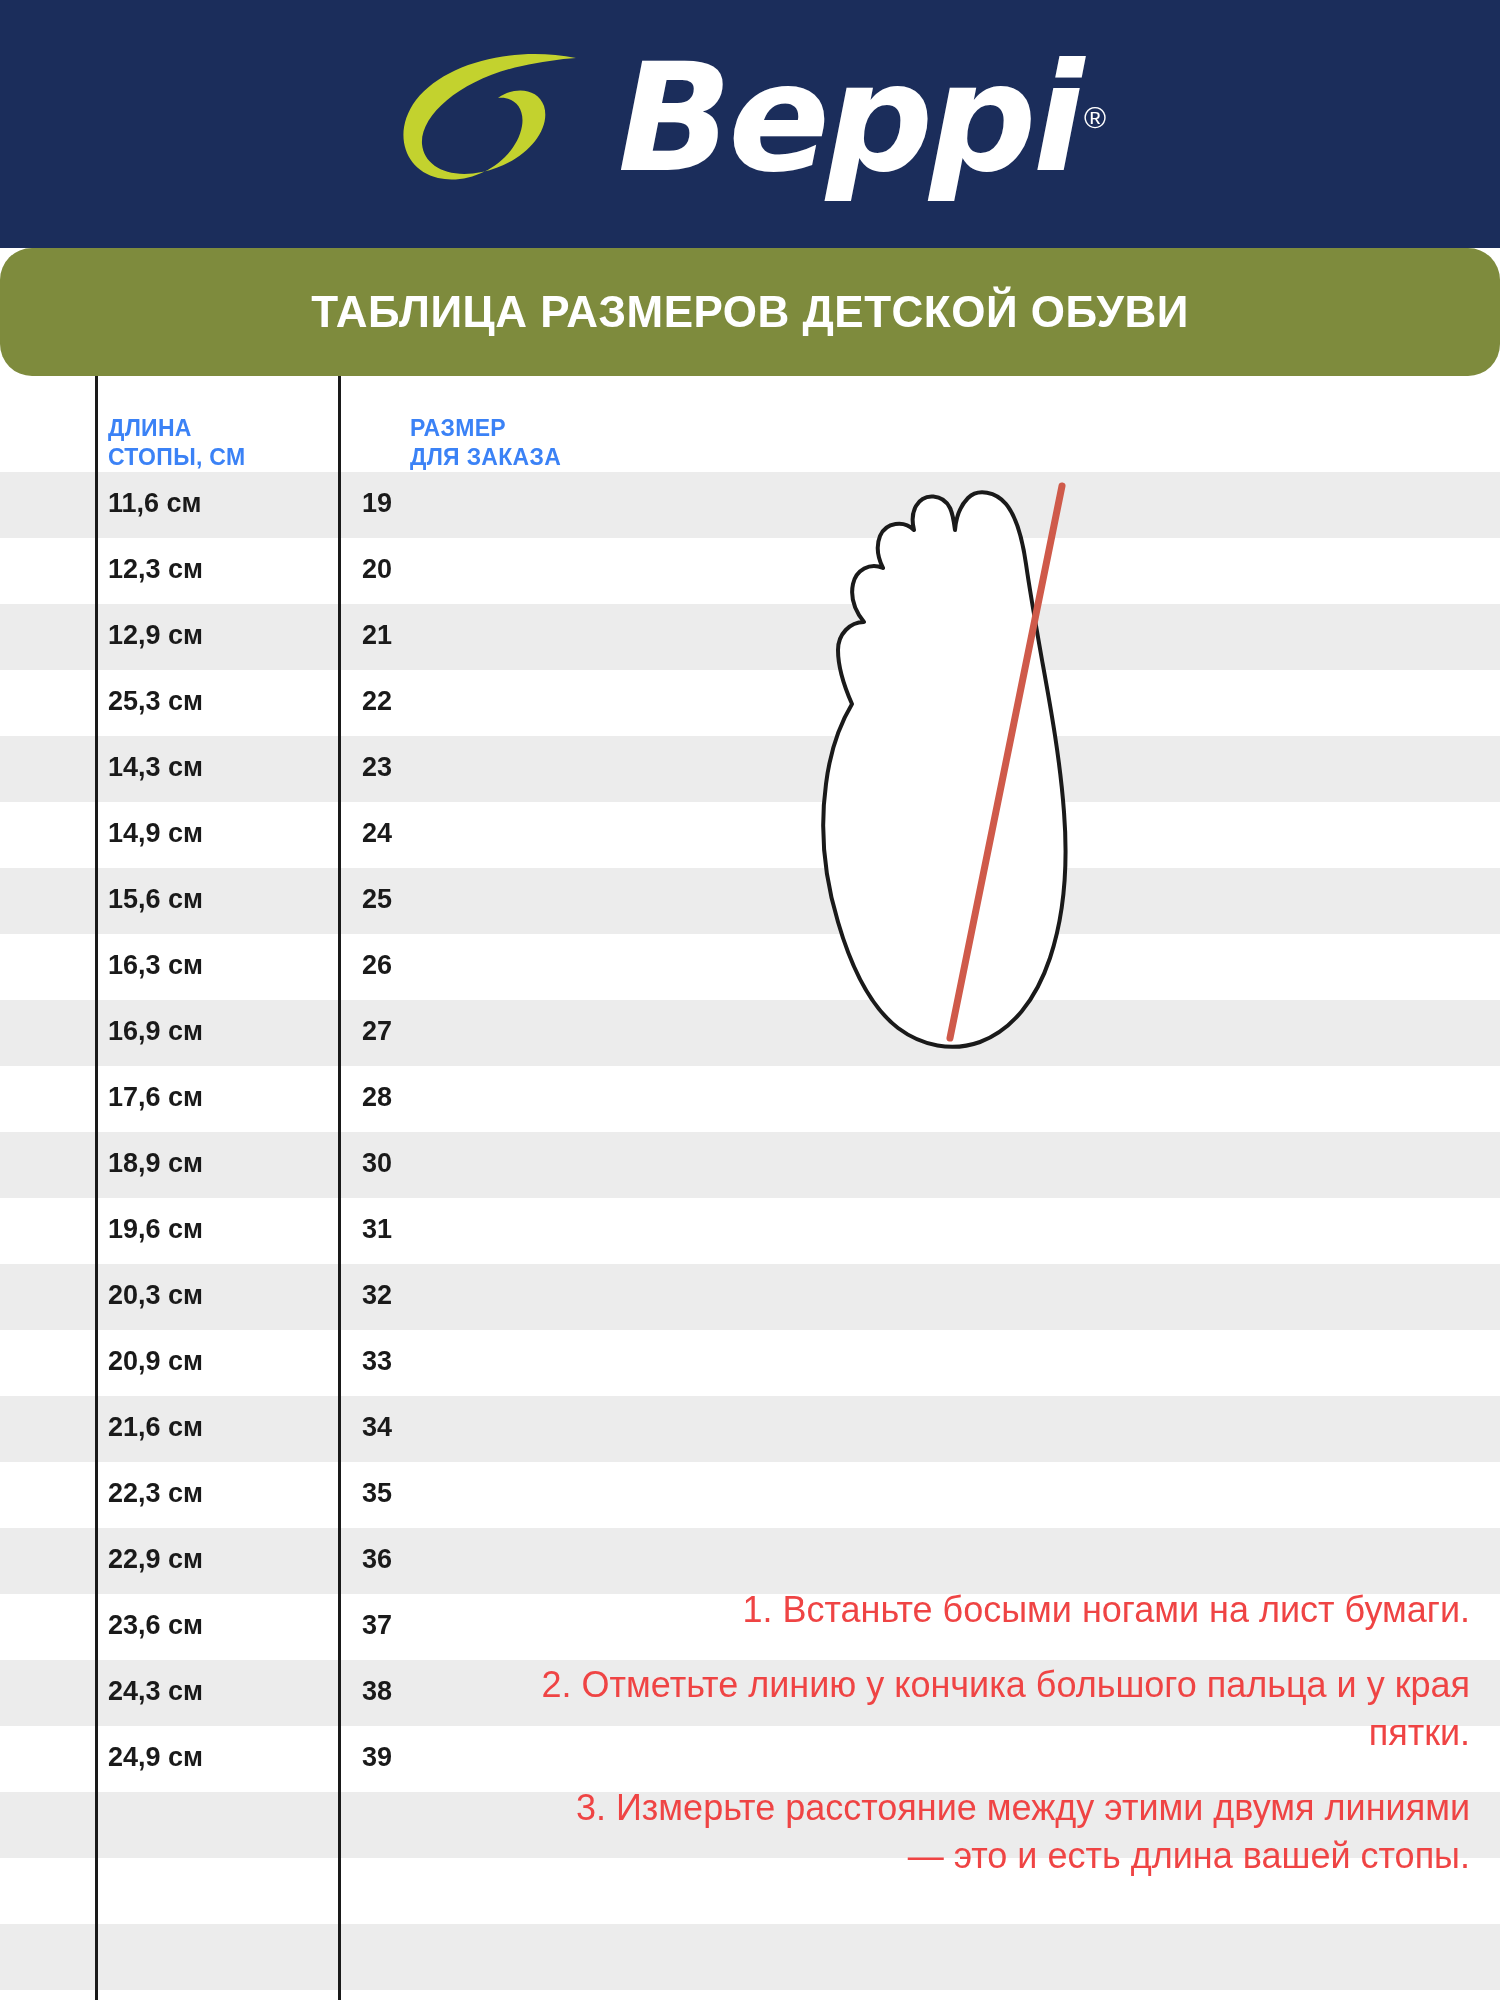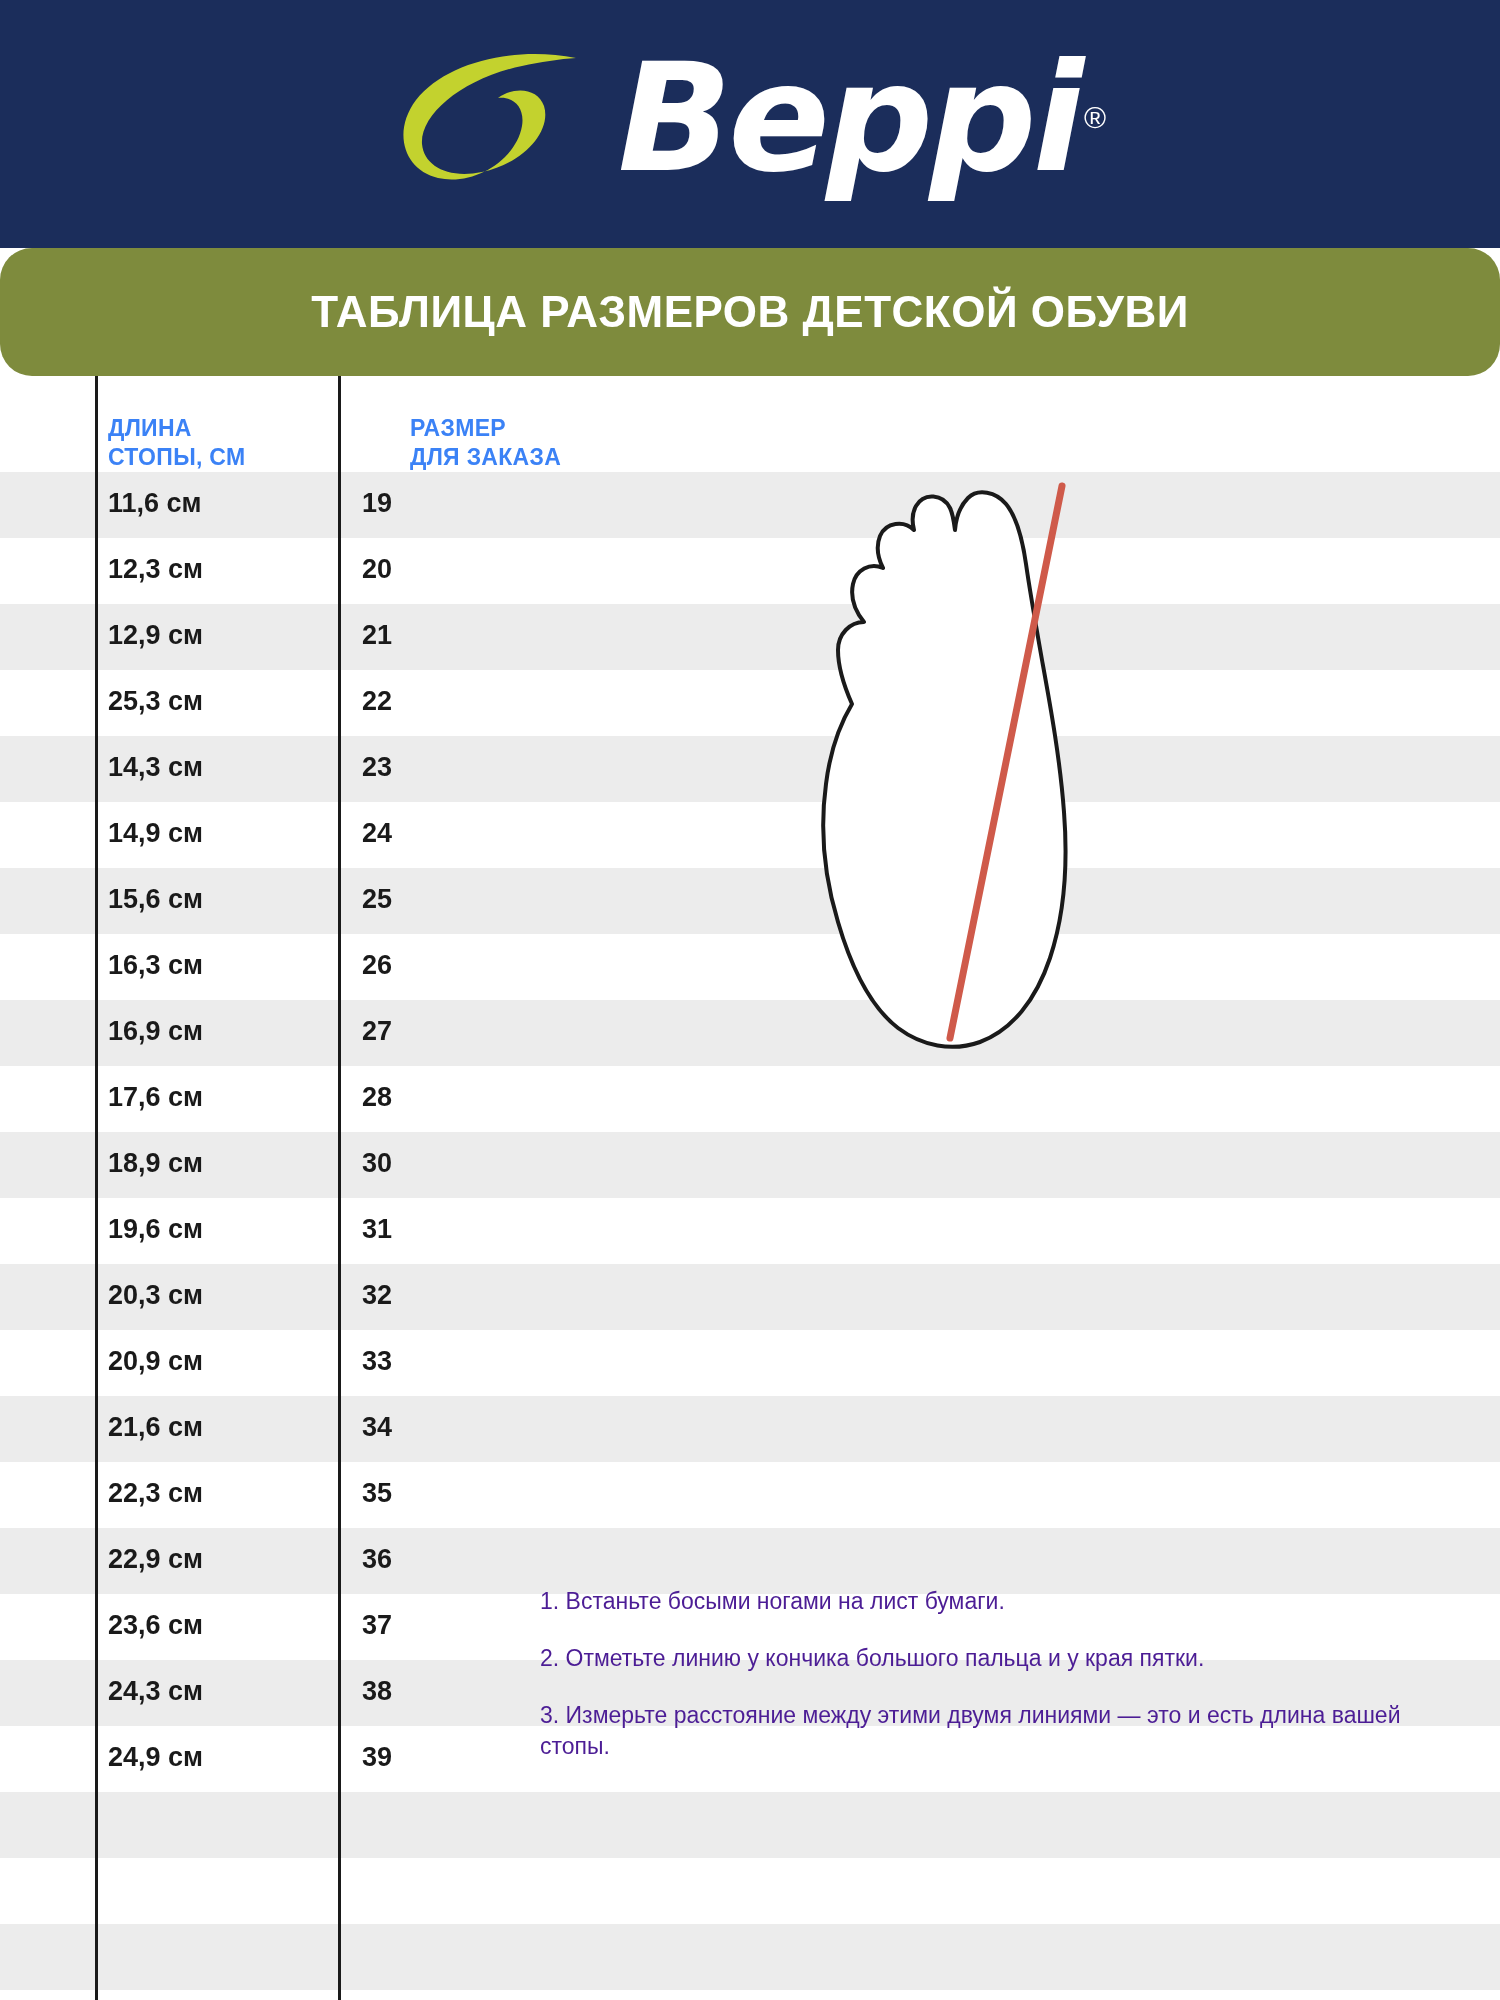--- a/index.html
+++ b/index.html
@@ -163,25 +163,25 @@
   }
 
   
   .instructions {
     position: absolute;
     left: 540px;
     top: 1210px;
     width: 930px;
   }
   .instr {
-    font-size: 23px;
+    font-size: 36px;
     line-height: 1.35;
-    color: #4c1d95;
+    color: #ef4444;
     margin-bottom: 26px;
-    text-align: left;
+    text-align: right;
   }
 </style>
 </head>
 <body>
 
 <div class="brand-bar">
   <div class="logo-wrap">
     <svg class="logo-swoosh" width="210" height="140" viewBox="0 0 210 140">
       <path d="M182 10 C120 -2 52 14 22 52 C-2 84 10 122 44 130 C80 138 122 112 128 78
                C131 60 120 48 104 50 C120 38 144 40 150 58 C158 84 128 116 88 124

